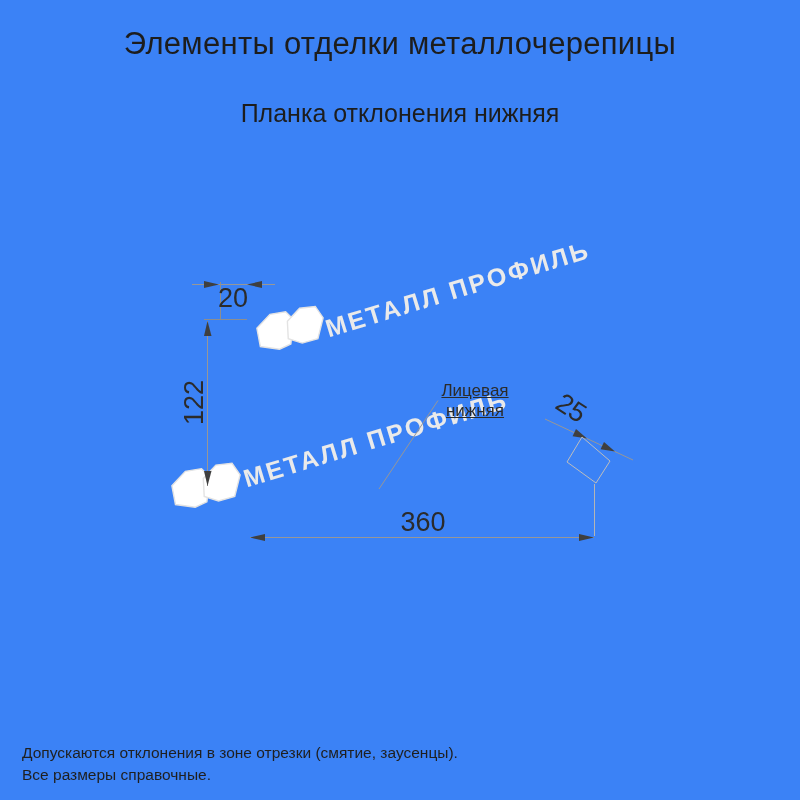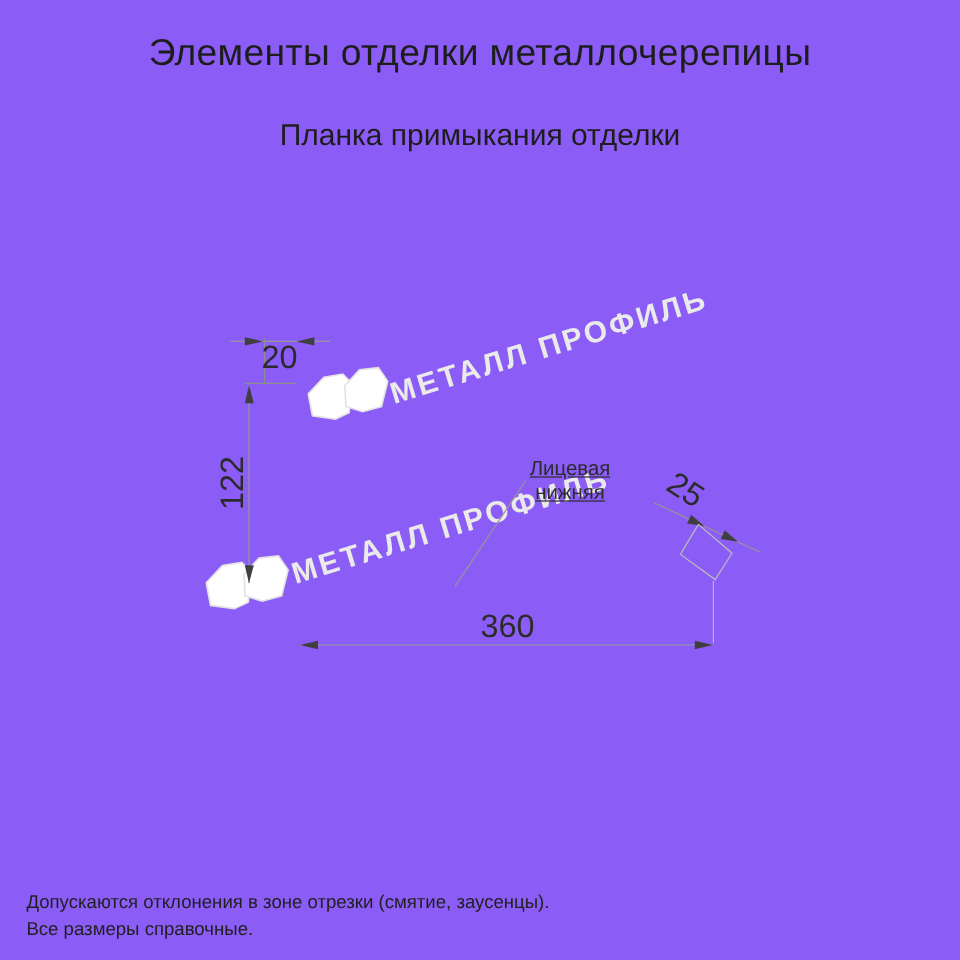--- a/index.html
+++ b/index.html
@@ -1,20 +1,20 @@
 <!DOCTYPE html>
 <html><head>
 <meta charset="utf-8">
 <style>
   html, body { margin: 0; padding: 0; background: #ffffff; }
   .page {
     position: relative;
     width: 800px;
     height: 800px;
-    background: #8b5cf6;
+    background: #3b82f6;
     font-family: "Liberation Sans", sans-serif;
     overflow: hidden;
   }
   
   .page-title {
     position: absolute; left: 0; top: 26px; width: 800px;
     text-align: center; font-size: 31px; font-weight: 400;
     color: #1d1d1d; letter-spacing: 0.3px;
   }
   .product-name {
@@ -52,21 +52,21 @@
     font-size: 15.5px; line-height: 22px; color: #1f1f1f;
   }
   svg.diagram-overlay { position: absolute; left: 0; top: 0; }
 </style>
 </head>
 <body>
 
 <div class="page">
 
   <div class="page-title">Элементы отделки металлочерепицы</div>
-  <div class="product-name">Планка примыкания отделки</div>
+  <div class="product-name">Планка отклонения нижняя</div>
 
   <svg class="wm-gem" style="left:256px; top:301px;" width="68" height="58" viewBox="0 0 78 56">
     <polygon points="1,26 16,10 34,7 43,16 40,44 27,50 5,47" fill="#ffffff" stroke="#e3e3e3" stroke-width="1.6"></polygon>
     <polygon points="36,18 50,3 68,1 77,14 71,38 53,43 37,38" fill="#ffffff" stroke="#e3e3e3" stroke-width="1.6"></polygon>
   </svg>
   <div class="wm-text" style="left:326px; top:316px;">МЕТАЛЛ ПРОФИЛЬ</div>
 
   <svg class="wm-gem" style="left:171px; top:460px;" width="70" height="55" viewBox="0 0 78 56">
     <polygon points="1,26 16,10 34,7 43,16 40,44 27,50 5,47" fill="#ffffff" stroke="#e3e3e3" stroke-width="1.6"></polygon>
     <polygon points="36,18 50,3 68,1 77,14 71,38 53,43 37,38" fill="#ffffff" stroke="#e3e3e3" stroke-width="1.6"></polygon>

